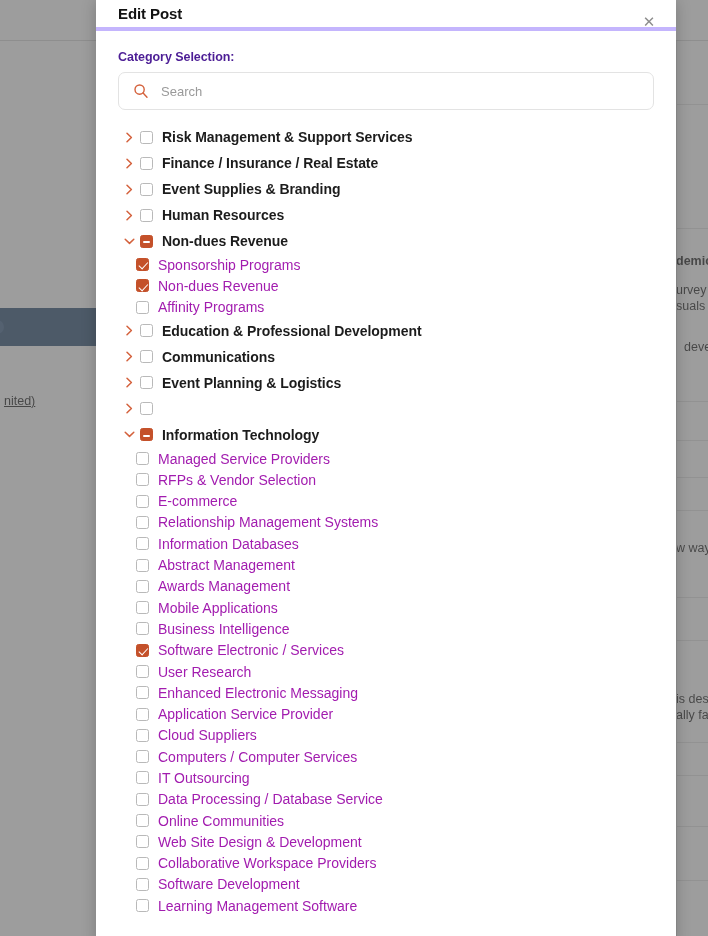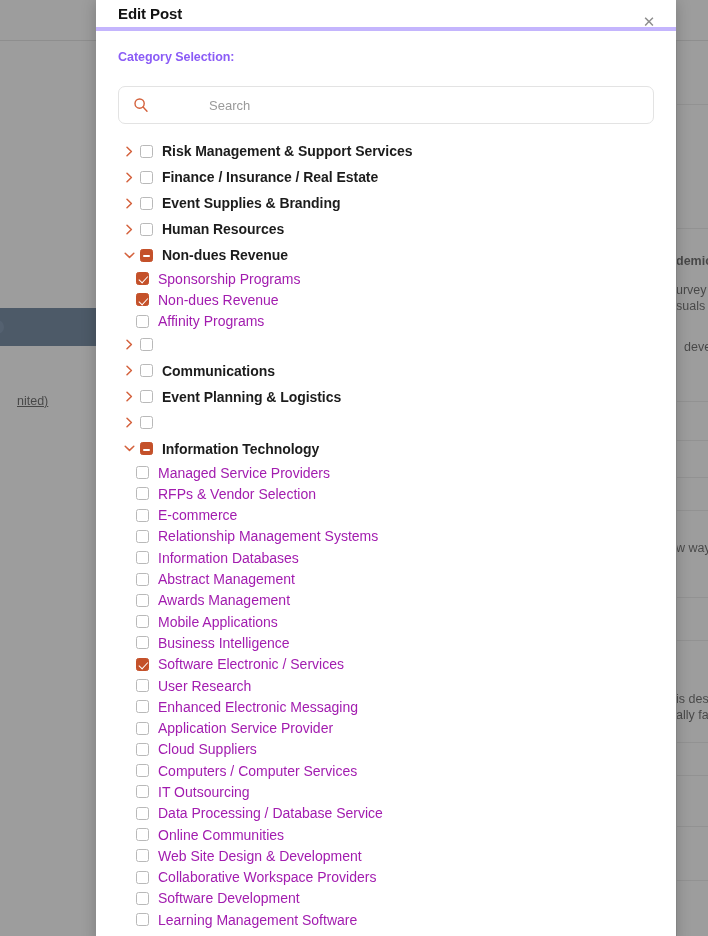--- a/index.html
+++ b/index.html
@@ -85,22 +85,22 @@
     background: none; border: none;
     font-family: "Liberation Sans", sans-serif;
     line-height: 1;
   }
 
   .modal-body { padding: 16px 22px 0 22px; }
 
   .section-label {
     font-size: 12.5px;
     font-weight: bold;
-    color: #8b5cf6;
-    margin: 3px 0 22px 0;
+    color: #4c1d95;
+    margin: 3px 0 8px 0;
     letter-spacing: -0.05px;
   }
 
   .search-wrap {
     position: relative;
     height: 38px;
     border: 1px solid #e3e3e3;
     border-radius: 7px;
     display: flex; align-items: center;
     padding-left: 42px;
@@ -114,21 +114,20 @@
     display: block;
   }
   .search-input {
     border: none; outline: none;
     font-size: 13px;
     color: #1d4ed8;
     font-family: "Liberation Sans", sans-serif;
     width: 100%;
     background: transparent;
     padding: 0;
-    margin-left: 48px;
   }
   .search-input::placeholder { color: #9a9a9a; }
 
   
   #tree { position: relative; }
 
   .node-row {
     display: flex;
     align-items: center;
     height: 26px;
@@ -186,21 +185,21 @@
   .node-row.child .node-label { font-weight: normal; color: #a21caf; }
 </style>
 </head>
 <body>
 
 <div id="page-backdrop">
   <div class="bg-topbar"></div>
   <div class="bg-blue-bar"></div>
   <div class="bg-blue-dot"></div>
   <div id="bg-frags">
-      <div class="bg-frag" style="left: 17px; top: 394px; text-decoration: underline;">nited)</div>
+      <div class="bg-frag" style="left: 4px; top: 394px; text-decoration: underline;">nited)</div>
       <div class="bg-frag bold" style="left: 676px; top: 254px;">demic,</div>
       <div class="bg-frag" style="left: 676px; top: 283px;">urvey a</div>
       <div class="bg-frag" style="left: 676px; top: 299px;">suals ar</div>
       <div class="bg-frag" style="left: 684px; top: 340px;">develo</div>
       <div class="bg-frag" style="left: 676px; top: 541px;">w ways o</div>
       <div class="bg-frag" style="left: 676px; top: 692px;">is desig</div>
       <div class="bg-frag" style="left: 676px; top: 708px;">ally faci</div>
     </div>
   <div id="bg-rules">
       <div class="bg-rule" style="left: 676px; top: 104px; width: 32px;"></div>
@@ -300,20 +299,21 @@
           <span class="cbox"></span>
           <span class="node-label">Affinity Programs</span>
         </div>
         <div class="node-row parent">
           <span class="chev">
             <svg width="9" height="11" viewBox="0 0 9 11" fill="none">
               <path d="M2 1.2 L6.4 5.5 L2 9.8" stroke="currentColor" stroke-width="1.5" stroke-linecap="round" stroke-linejoin="round"></path>
             </svg>
           </span>
           <span class="cbox"></span>
+          <span class="node-label">Education &amp; Professional Development</span>
         </div>
         <div class="node-row parent">
           <span class="chev">
             <svg width="9" height="11" viewBox="0 0 9 11" fill="none">
               <path d="M2 1.2 L6.4 5.5 L2 9.8" stroke="currentColor" stroke-width="1.5" stroke-linecap="round" stroke-linejoin="round"></path>
             </svg>
           </span>
           <span class="cbox"></span>
           <span class="node-label">Communications</span>
         </div>

